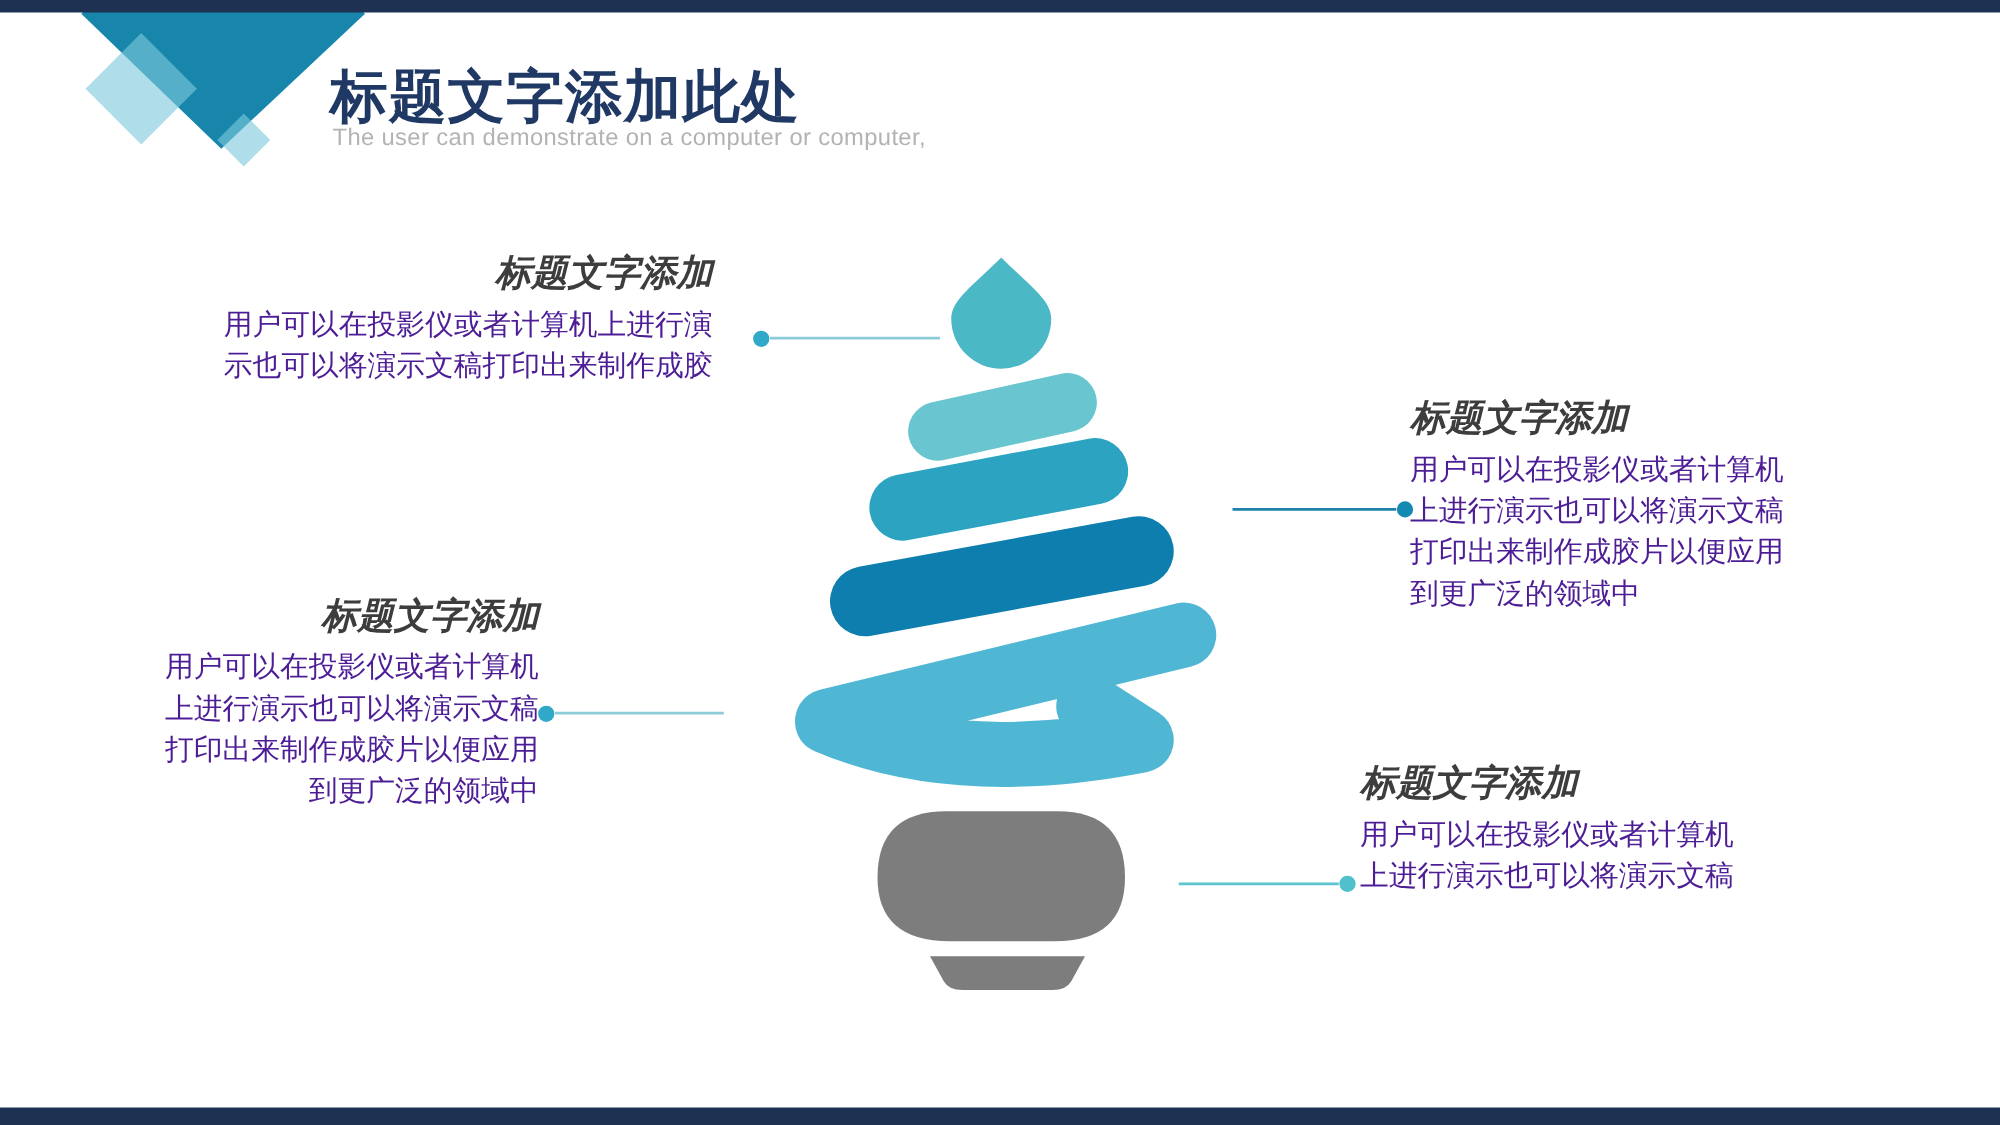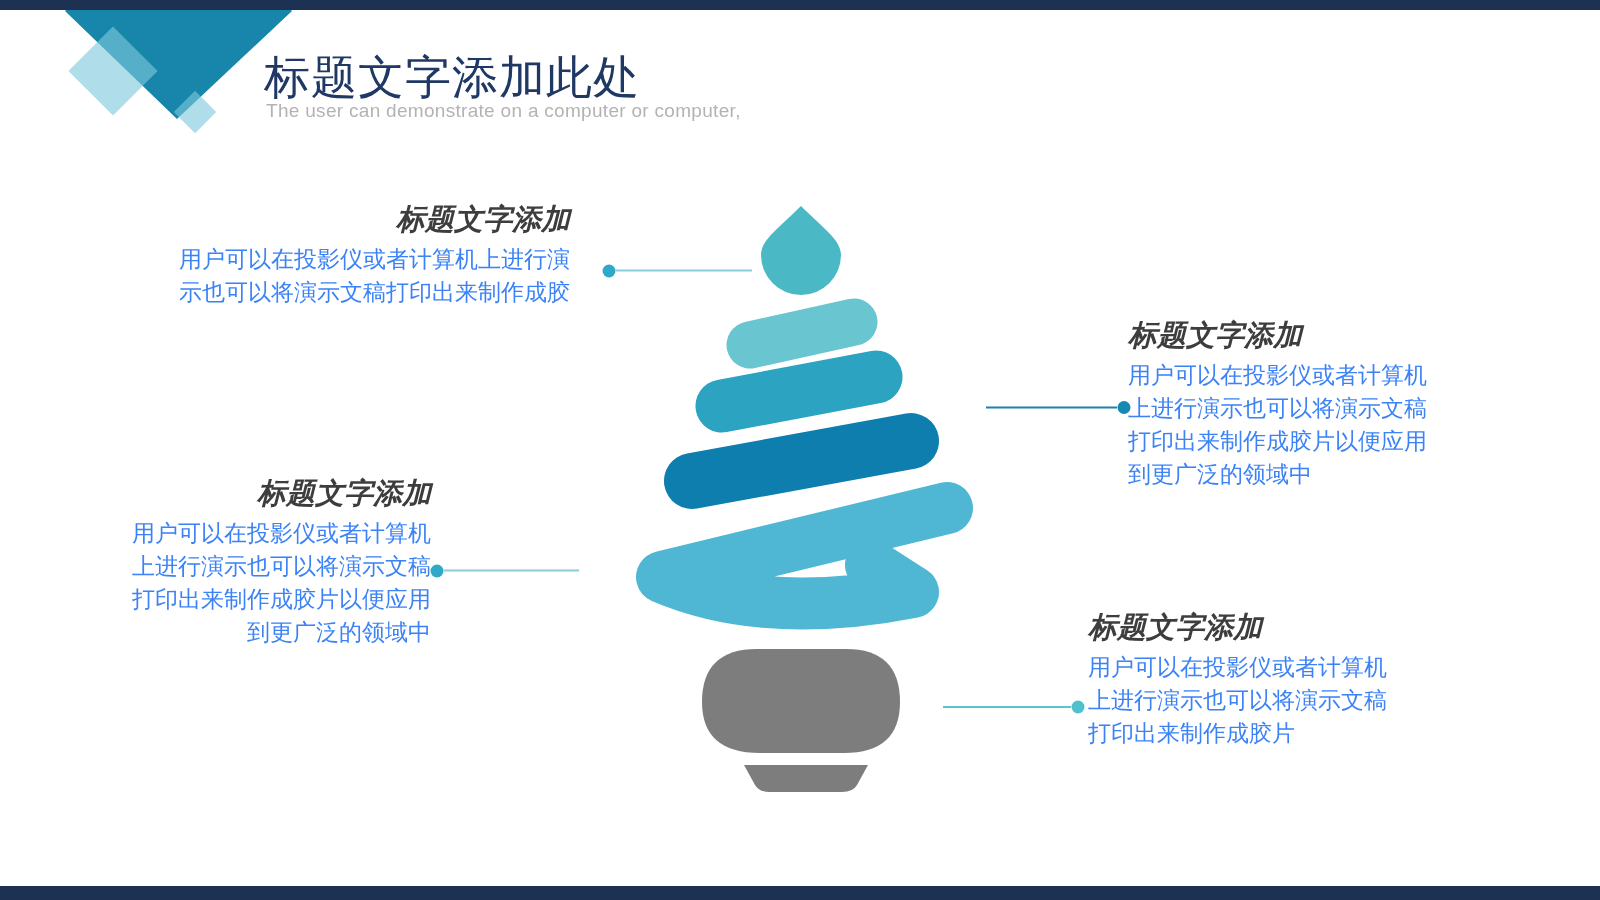--- a/index.html
+++ b/index.html
@@ -4,32 +4,32 @@
 <style>
   html,body{margin:0;padding:0;}
   body{
     width:1600px;height:900px;overflow:hidden;background:#ffffff;position:relative;
     font-family:"Liberation Sans","DejaVu Sans",sans-serif;
   }
   .abs{position:absolute;}
   #gfx{position:absolute;left:0;top:0;width:1600px;height:900px;z-index:1;pointer-events:none;}
   .headline{
     left:264px;top:47px;z-index:3;
-    font-size:46px;font-weight:normal;color:#1f3864;letter-spacing:1px;white-space:nowrap;
+    font-size:46px;font-weight:bold;color:#1f3864;letter-spacing:1px;white-space:nowrap;
   }
   .subline{
     left:266px;top:100px;z-index:3;
     font-size:19px;color:#b3b3b3;letter-spacing:0.3px;white-space:nowrap;
   }
   .block{z-index:3;}
   .block .bt{
     font-size:29px;font-weight:bold;color:#3d3d3d;line-height:36px;margin-bottom:6px;white-space:nowrap;font-style:italic;
   }
   .block .bl{
-    font-size:23px;color:#3b82f6;line-height:33px;white-space:nowrap;
+    font-size:23px;color:#4c1d95;line-height:33px;white-space:nowrap;
   }
   .ta-r{text-align:right;}
   .ta-l{text-align:left;}
   #block1{left:178px;top:201px;width:392px;}
   #block2{left:1128px;top:317px;width:322px;}
   #block3{left:128px;top:475px;width:303px;}
   #block4{left:1088px;top:609px;width:322px;}
 </style>
 </head>
 <body>
@@ -93,14 +93,13 @@
   <div class="bl">用户可以在投影仪或者计算机</div>
   <div class="bl">上进行演示也可以将演示文稿</div>
   <div class="bl">打印出来制作成胶片以便应用</div>
   <div class="bl">到更广泛的领域中</div>
 </div>
 
 <div id="block4" class="abs block ta-l">
   <div class="bt">标题文字添加</div>
   <div class="bl">用户可以在投影仪或者计算机</div>
   <div class="bl">上进行演示也可以将演示文稿</div>
-  <div class="bl">打印出来制作成胶片</div>
 </div>
 
 </body></html>

